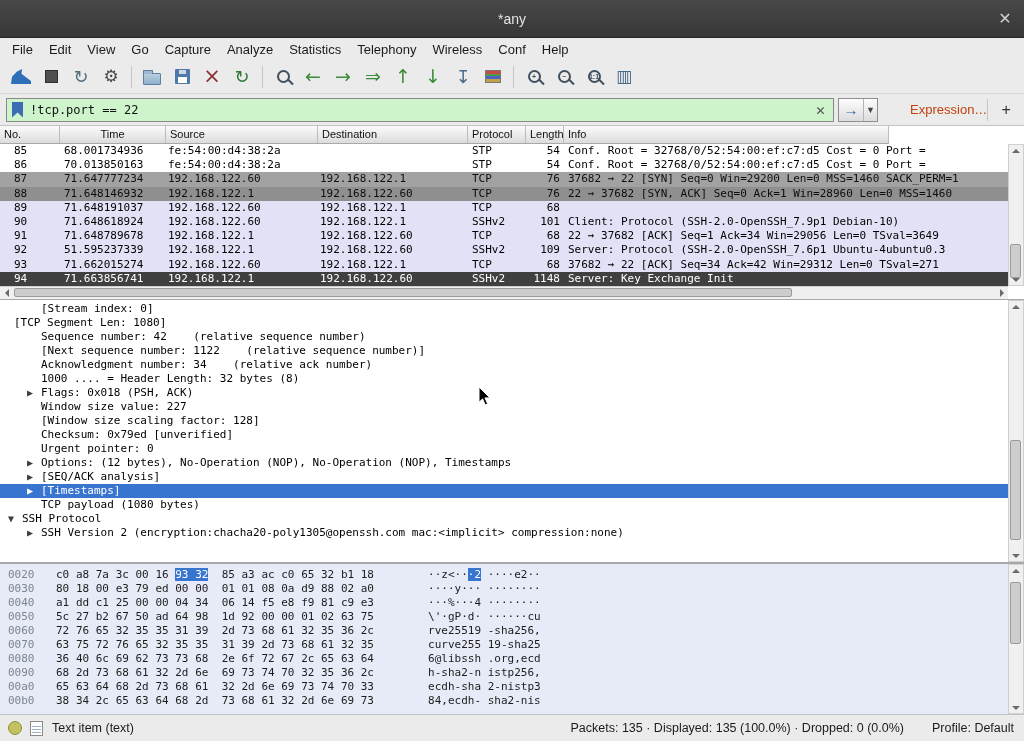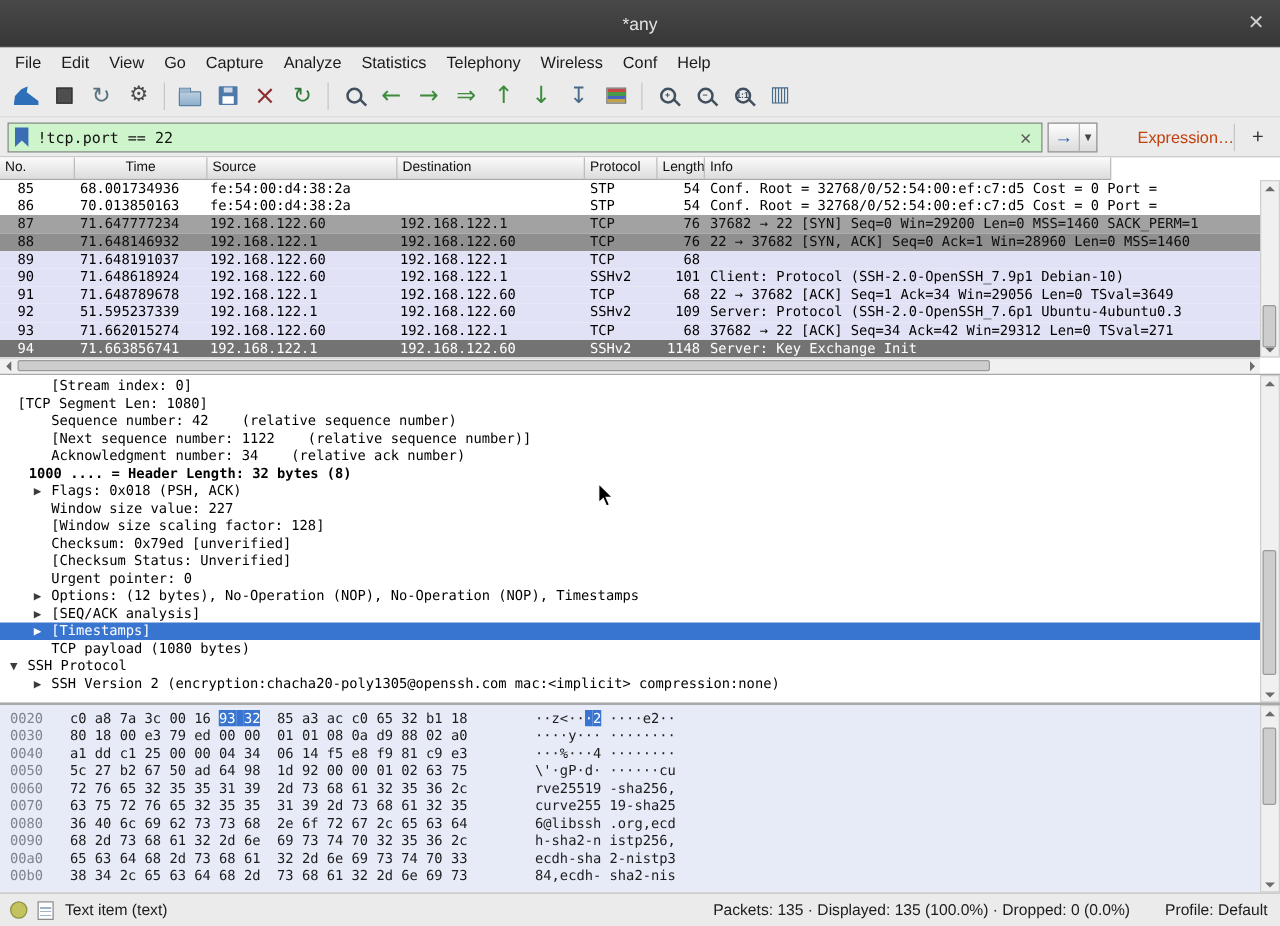--- a/index.html
+++ b/index.html
@@ -71,21 +71,21 @@
   .prow{display:flex;height:14.2px;line-height:14.2px;white-space:nowrap}
   .pc{flex:none;overflow:hidden}
   .c0{width:60px}.c1{width:106px}.c2{width:152px}.c3{width:150px}.c4{width:58px}.c5{width:38px}
   .pc.c6{flex:1;min-width:0;padding-left:4px}
   .pc.c0{padding-left:14px}.pc.c1{padding-left:4px}.pc.c2{padding-left:2px}
   .pc.c3{padding-left:2px}.pc.c4{padding-left:4px}.pc.c5{text-align:right;padding-right:4px}
   .rw-white{background:#fff;color:#000}
   .rw-gray1{background:#a2a2a2;color:#101010}
   .rw-gray2{background:#8f8f8f;color:#0c0c0c}
   .rw-lav{background:#e2e2f6;color:#000}
-  .rw-sel{background:#737373;color:#fff}
+  .rw-sel{background:#404040;color:#fff}
   
   .vscroll{position:absolute;left:1008px;width:16px;background:#f0f0f0;border:1px solid #cfcfcf;
     display:flex;flex-direction:column;align-items:center}
   .hscroll{position:absolute;left:0;top:160px;width:1008px;height:13px;background:#f0f0f0;
     border-top:1px solid #cfcfcf;display:flex;align-items:center}
   .sarr{width:13px;height:11px;display:flex;align-items:center;justify-content:center;flex:none}
   .tri{width:0;height:0;border:4px solid transparent}
   .tri-l{border-right-color:#6a6a6a;margin-left:-4px}
   .tri-r{border-left-color:#6a6a6a;margin-right:-4px}
   .tri-u{border-bottom-color:#6a6a6a;margin-top:-4px}
@@ -371,26 +371,25 @@
 </div>
 
 <div class="splitter s1"></div>
 
 <div class="detailspane" id="dpane">
     <div class="dline" style="padding-left: 27px;"><span class="exp"></span><span class="dtext">[Stream index: 0]</span></div>
     <div class="dline" style=""><span class="exp"></span><span class="dtext">[TCP Segment Len: 1080]</span></div>
     <div class="dline" style="padding-left: 27px;"><span class="exp"></span><span class="dtext">Sequence number: 42    (relative sequence number)</span></div>
     <div class="dline" style="padding-left: 27px;"><span class="exp"></span><span class="dtext">[Next sequence number: 1122    (relative sequence number)]</span></div>
     <div class="dline" style="padding-left: 27px;"><span class="exp"></span><span class="dtext">Acknowledgment number: 34    (relative ack number)</span></div>
-    <div class="dline" style="padding-left: 9px; font-weight: bold;"><span class="exp"></span><span class="dtext">1000 .... = Header Length: 32 bytes (8)</span></div>
+    <div class="dline" style="padding-left: 27px;"><span class="exp"></span><span class="dtext">1000 .... = Header Length: 32 bytes (8)</span></div>
     <div class="dline" style="padding-left: 27px;"><span class="exp">▶</span><span class="dtext">Flags: 0x018 (PSH, ACK)</span></div>
     <div class="dline" style="padding-left: 27px;"><span class="exp"></span><span class="dtext">Window size value: 227</span></div>
     <div class="dline" style="padding-left: 27px;"><span class="exp"></span><span class="dtext">[Window size scaling factor: 128]</span></div>
     <div class="dline" style="padding-left: 27px;"><span class="exp"></span><span class="dtext">Checksum: 0x79ed [unverified]</span></div>
-    <div class="dline" style="padding-left: 27px;"><span class="exp"></span><span class="dtext">[Checksum Status: Unverified]</span></div>
     <div class="dline" style="padding-left: 27px;"><span class="exp"></span><span class="dtext">Urgent pointer: 0</span></div>
     <div class="dline" style="padding-left: 27px;"><span class="exp">▶</span><span class="dtext">Options: (12 bytes), No-Operation (NOP), No-Operation (NOP), Timestamps</span></div>
     <div class="dline" style="padding-left: 27px;"><span class="exp">▶</span><span class="dtext">[SEQ/ACK analysis]</span></div>
     <div class="dline sel" style="padding-left: 27px;"><span class="exp">▶</span><span class="dtext">[Timestamps]</span></div>
     <div class="dline" style="padding-left: 27px;"><span class="exp"></span><span class="dtext">TCP payload (1080 bytes)</span></div>
     <div class="dline" style="padding-left: 8px;"><span class="exp">▼</span><span class="dtext">SSH Protocol</span></div>
     <div class="dline" style="padding-left: 27px;"><span class="exp">▶</span><span class="dtext">SSH Version 2 (encryption:chacha20-poly1305@openssh.com mac:&lt;implicit&gt; compression:none)</span></div>
   </div>
 <div class="vscroll dv">
   <span class="sarr">

